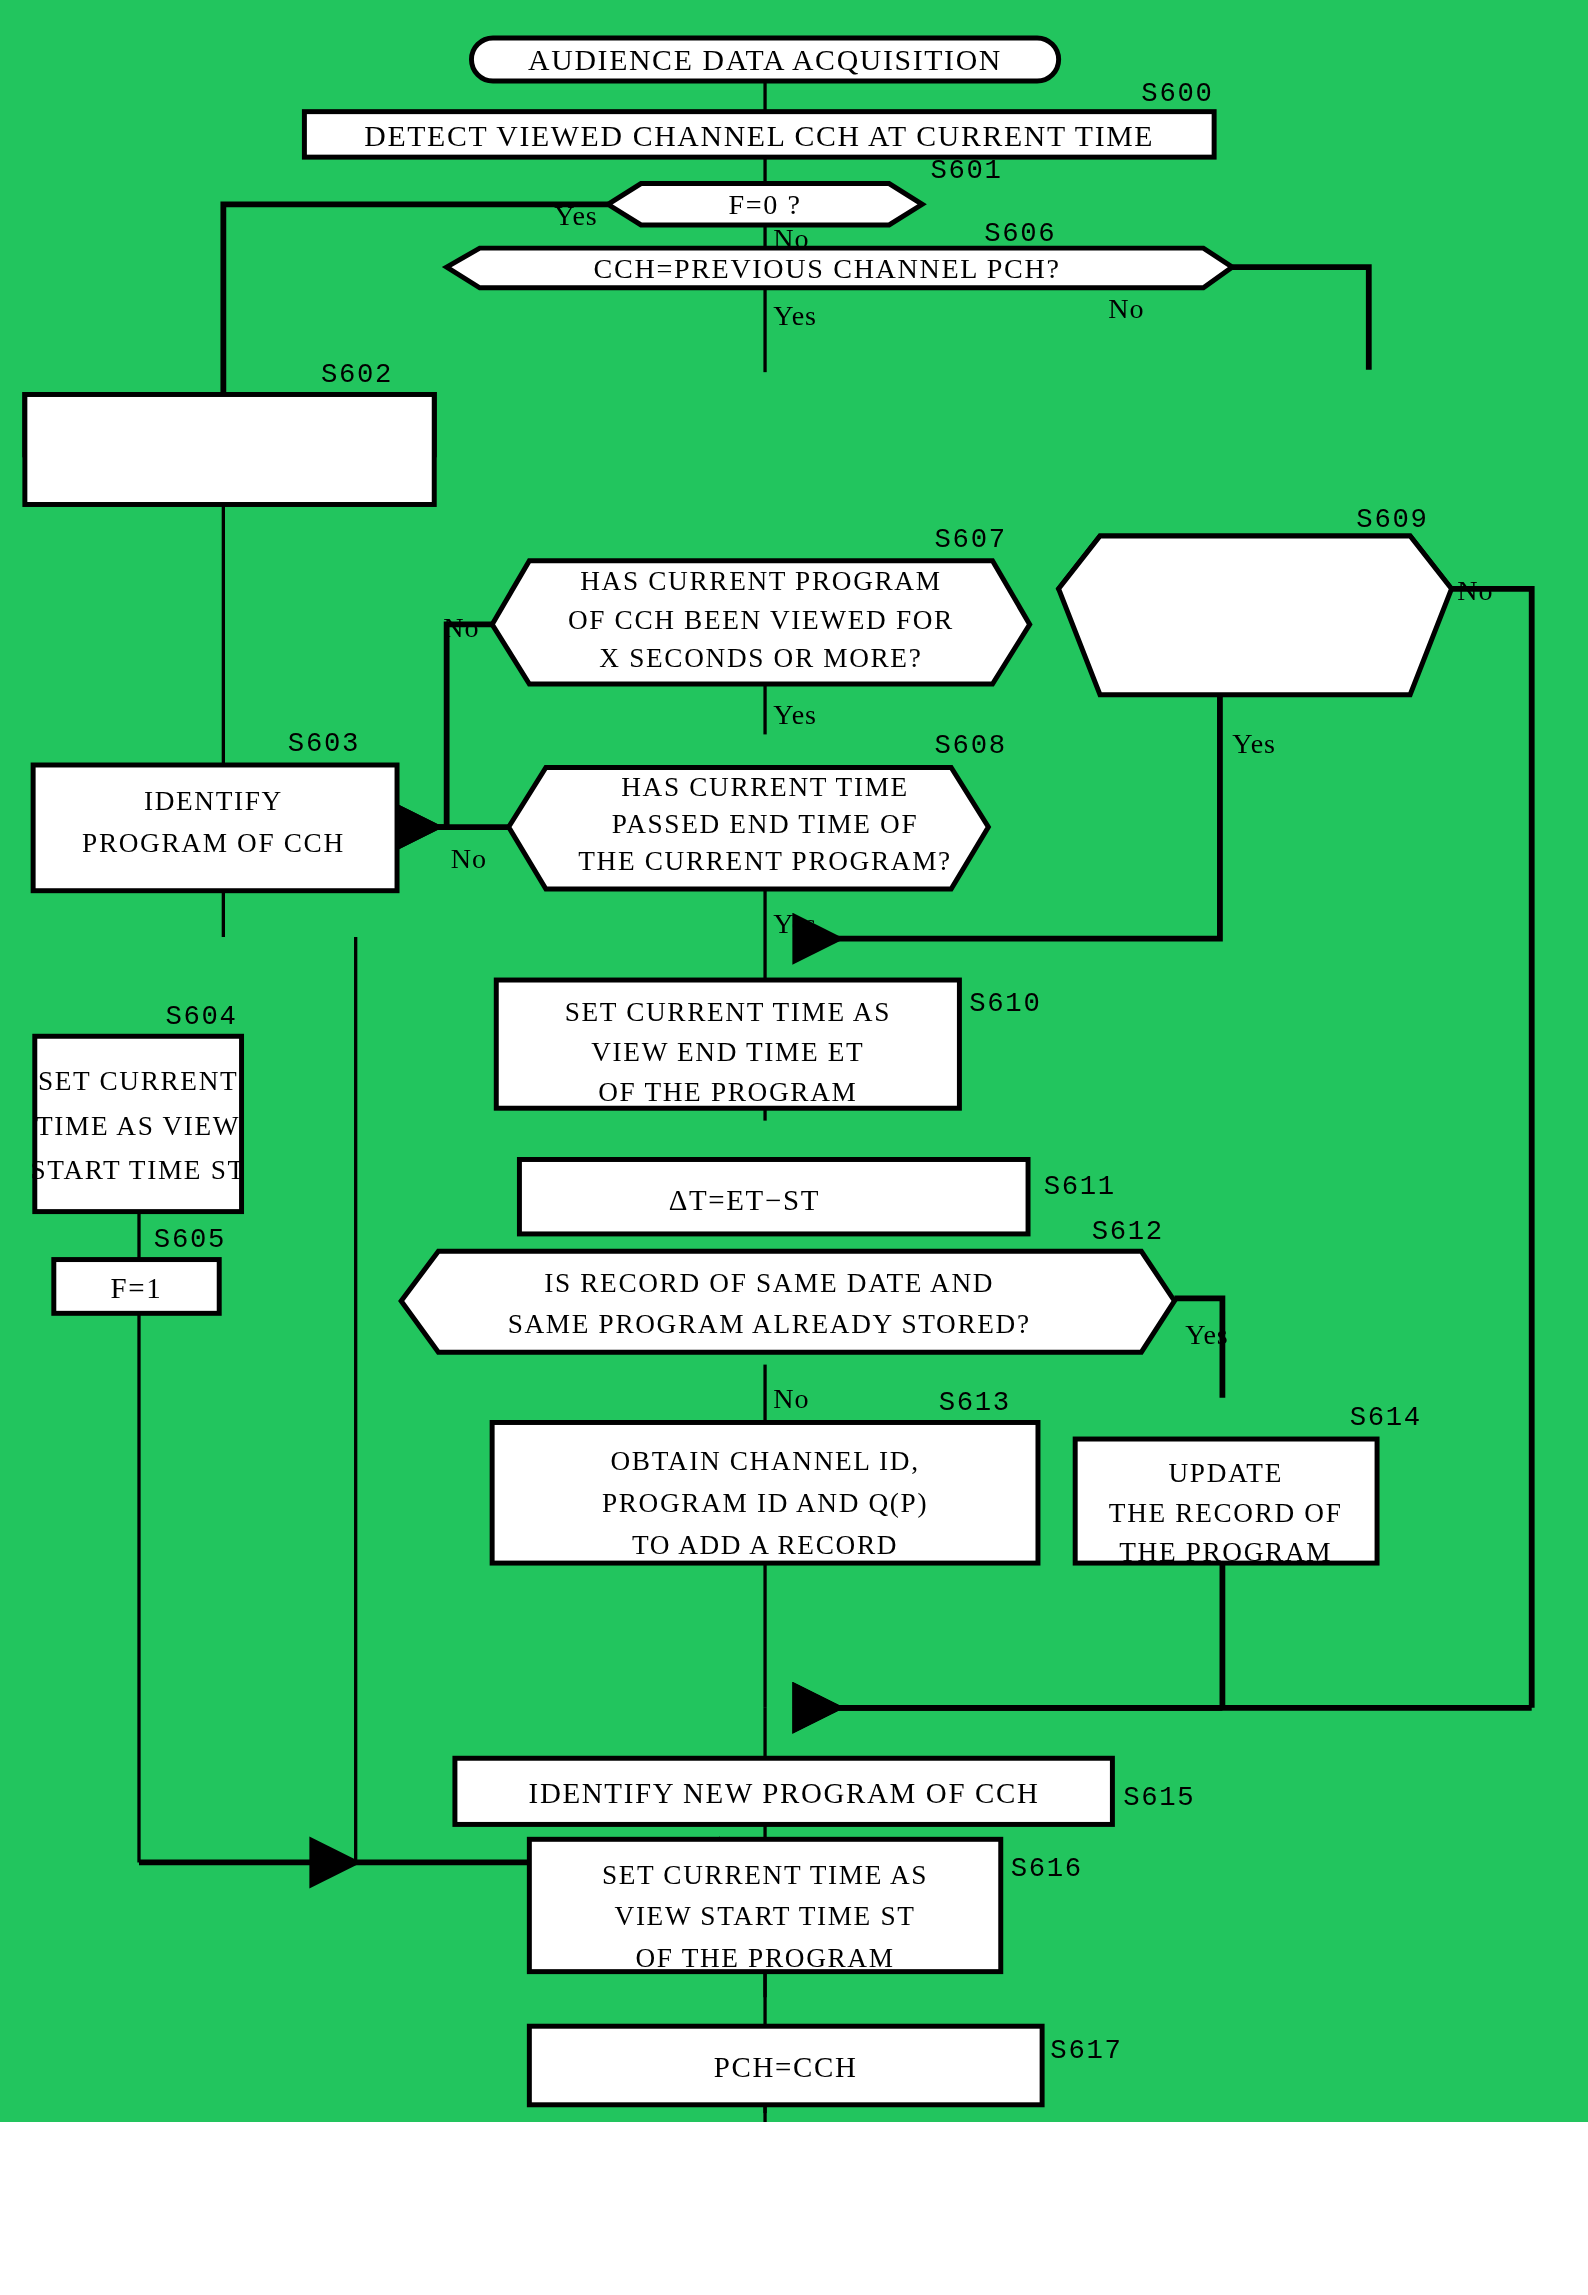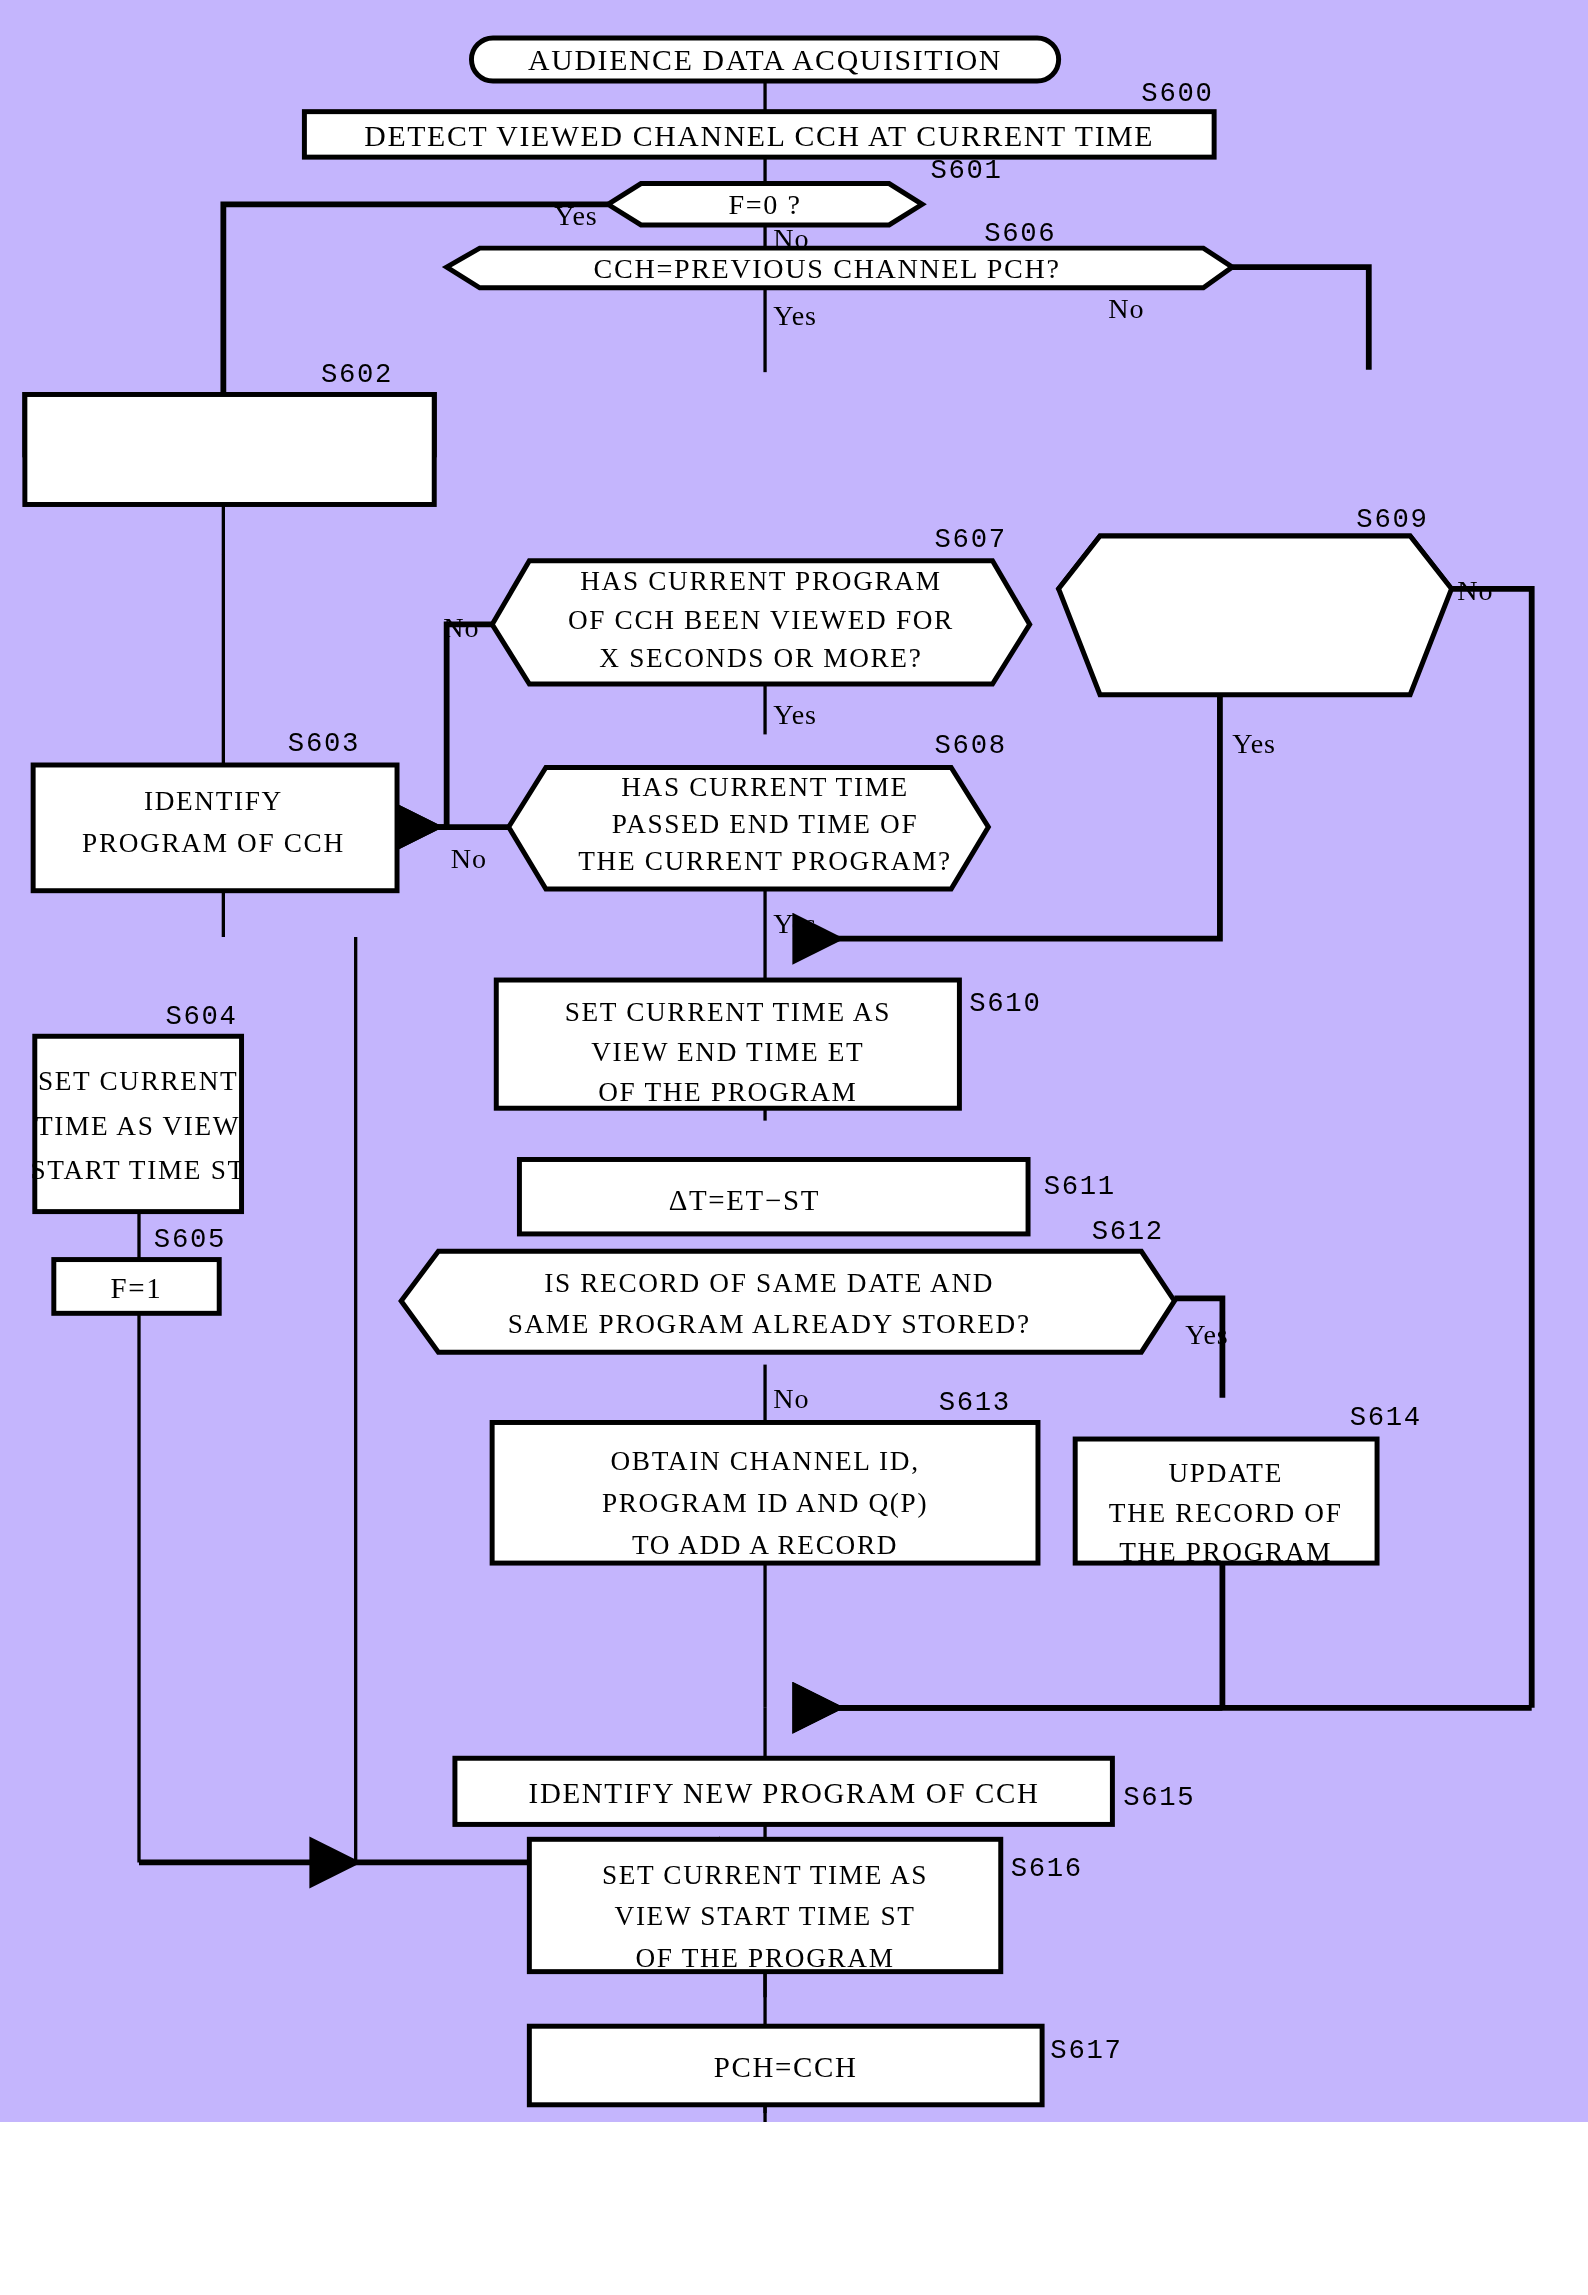--- a/index.html
+++ b/index.html
@@ -1,17 +1,17 @@
 <!DOCTYPE html>
 <html style="font-size:13.2px"><head>
 <meta charset="utf-8">
 <style>
   html,body{margin:0;padding:0;background:#ffffff;}
   body{font-family:"Liberation Serif","DejaVu Serif",serif;}
-  #page{position:relative;width:1588px;height:2122px;background:#c4b5fd;overflow:hidden;}
+  #page{position:relative;width:1588px;height:2122px;background:#22c55e;overflow:hidden;}
   svg#fc{position:absolute;left:0;top:0;width:1588px;height:2295px;}
   .nodetext{font-family:"Liberation Serif","DejaVu Serif",serif;letter-spacing:2px;
             text-anchor:middle;fill:#000;}
   .step{font-family:"Liberation Mono","DejaVu Sans Mono",monospace;fill:#000;
         font-size:33px;letter-spacing:2px;}
   .yn{font-family:"Liberation Serif","DejaVu Serif",serif;fill:#000;font-size:34px;letter-spacing:1px;}
   .sh{fill:#ffffff;stroke:#000000;stroke-width:6;stroke-linejoin:miter;}
   .ln{stroke:#000000;stroke-width:4;fill:none;}
   .lnfat{stroke:#000000;stroke-width:7;fill:none;}
 </style>

